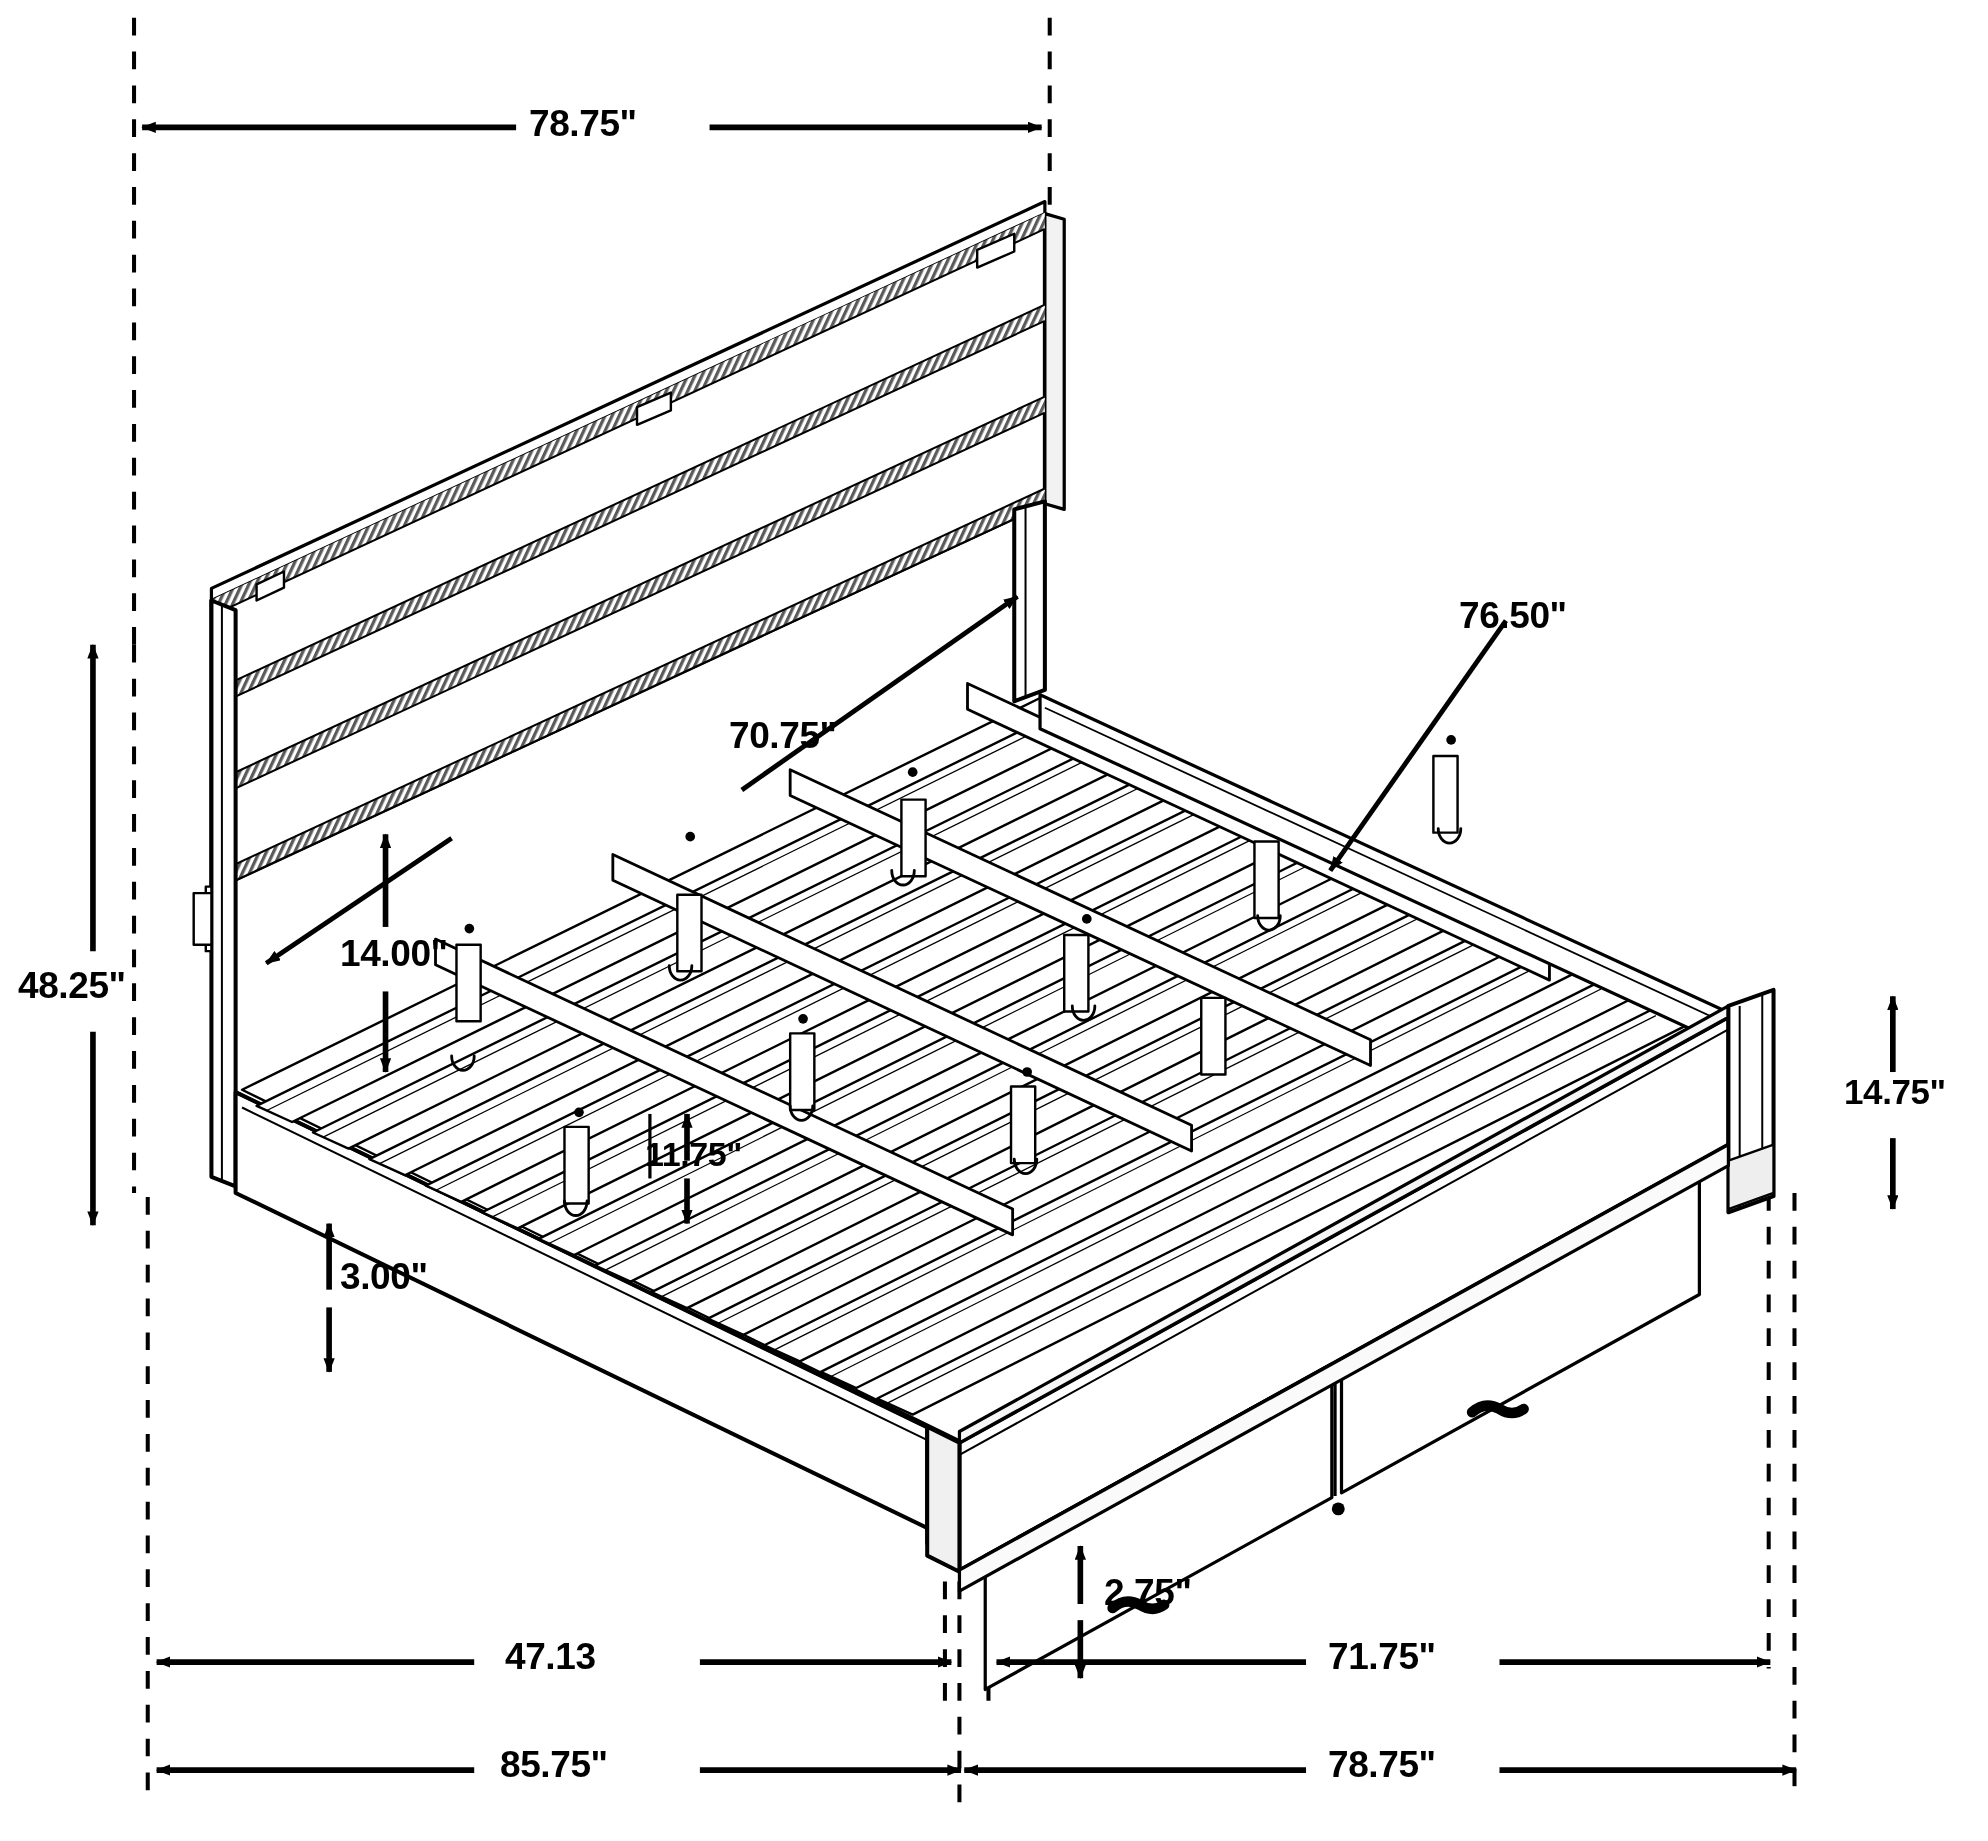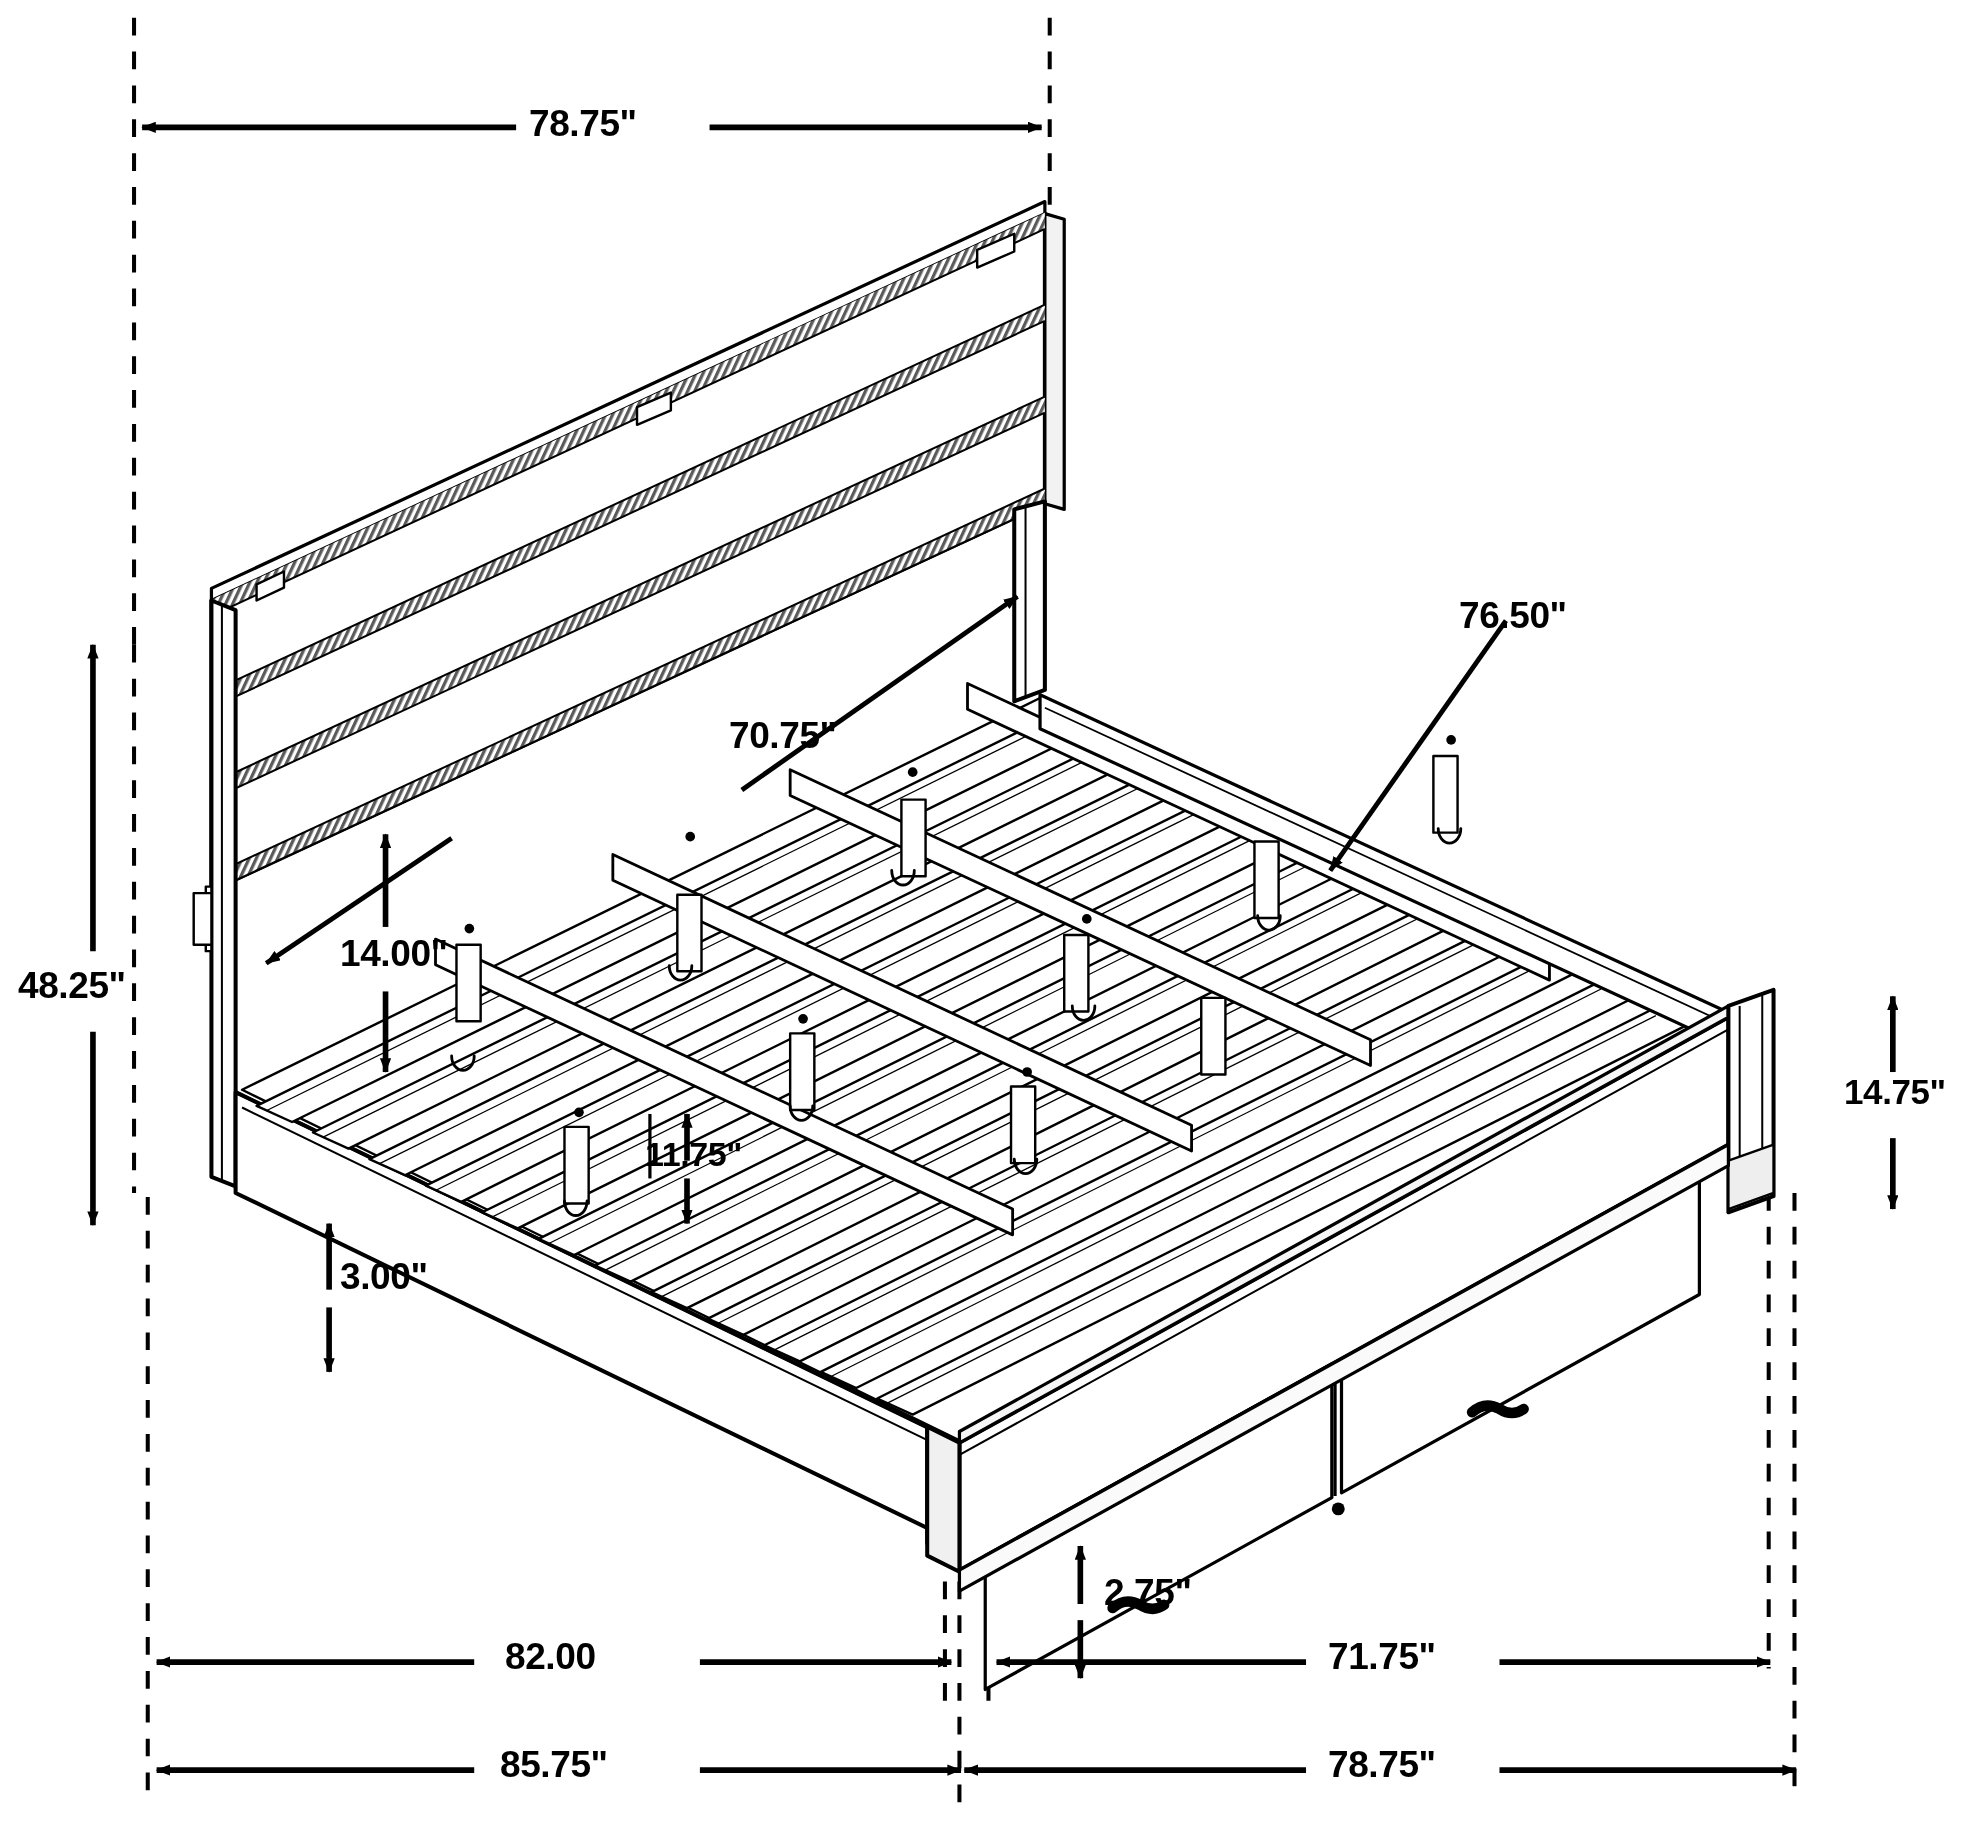--- a/index.html
+++ b/index.html
@@ -292,21 +292,21 @@
   <div class="dim-label" style="left:1459px; top:597px;">76.50"</div>
 
   <div class="dim-label" style="left:645px; top:1137px; font-size:34px;">11.75"</div>
 
   <div class="dim-label" style="left:340px; top:1258px;">3.00"</div>
 
   <div class="dim-label" style="left:1844px; top:1074px; font-size:35px;">14.75"</div>
 
   <div class="dim-label" style="left:1104px; top:1574px;">2.75"</div>
 
-  <div class="dim-label" style="left:505px; top:1638px;">82.00</div>
+  <div class="dim-label" style="left:505px; top:1638px;">47.13</div>
 
   <div class="dim-label" style="left:1328px; top:1638px;">71.75"</div>
 
   <div class="dim-label" style="left:500px; top:1746px;">85.75"</div>
 
   <div class="dim-label" style="left:1328px; top:1746px;">78.75"</div>
 
 </div>
 
 

